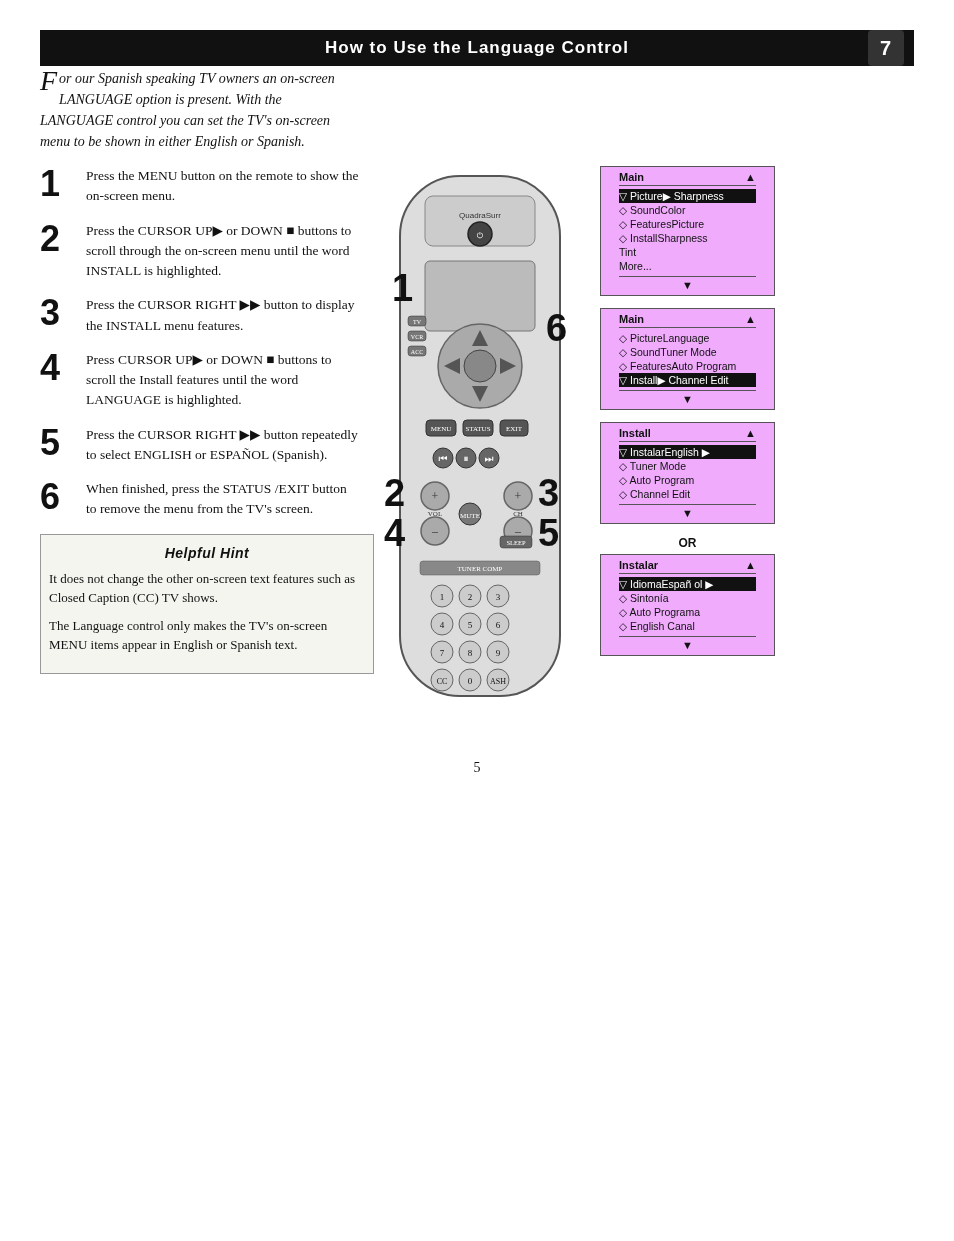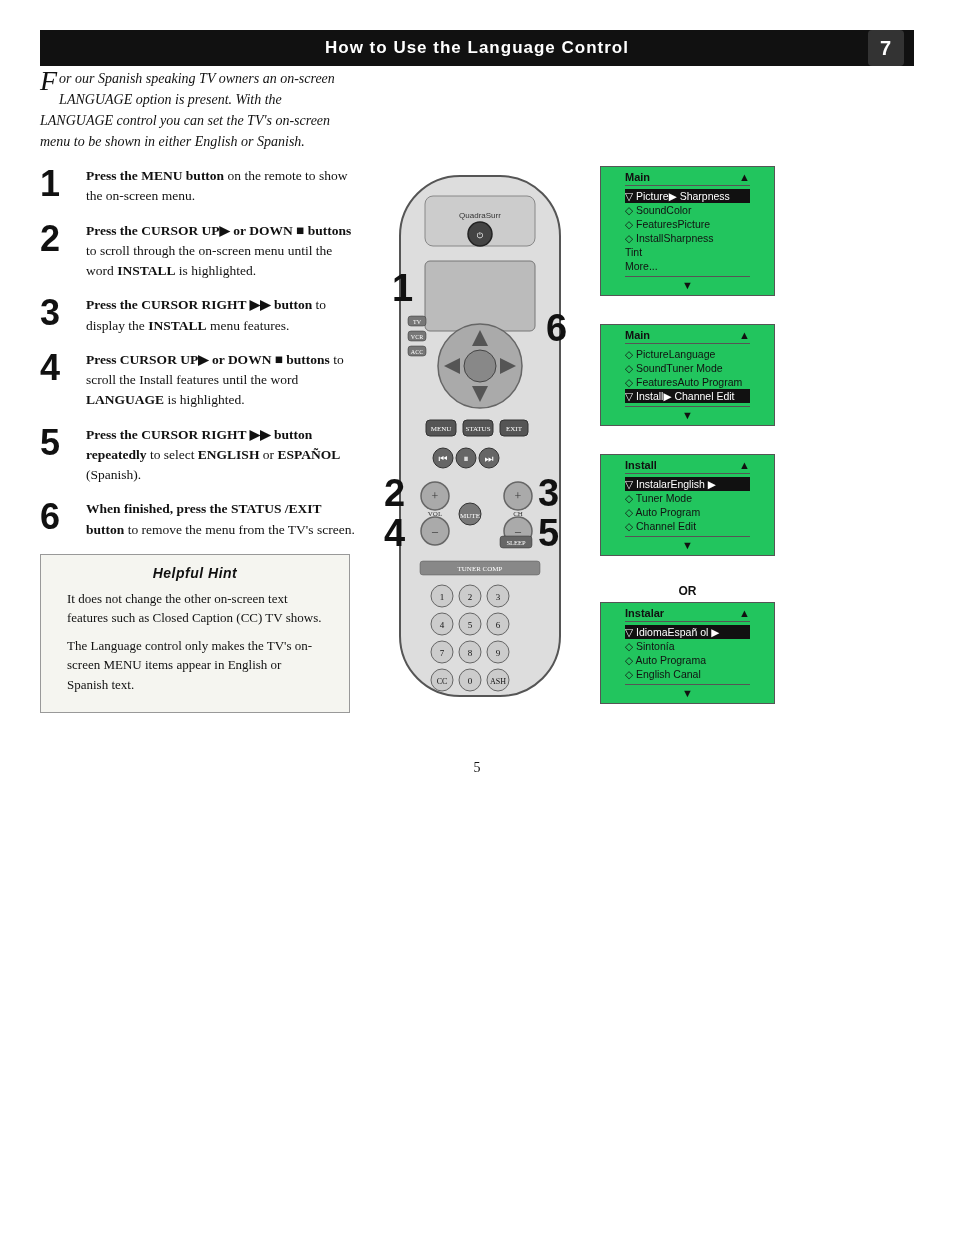--- a/index.html
+++ b/index.html
@@ -94,30 +94,30 @@
       flex-shrink: 0;
       line-height: 1;
       margin-right: 8px;
     }
     .step-text {
       font-size: 13.5px;
       line-height: 1.5;
       flex: 1;
     }
     .step-text strong {
-      font-weight: bold;
+      font-weight: normal;
     }
 
     
     .hint-box {
       border: 1px solid #999;
       background: #f5f5f0;
-      padding: 10px 26px;
+      padding: 10px 8px;
       margin-top: 10px;
-      width: 310px;
+      width: 334px;
     }
     .hint-title {
       font-style: italic;
       font-weight: bold;
       font-family: Arial, sans-serif;
       font-size: 14px;
       text-align: center;
       margin-bottom: 8px;
       letter-spacing: 0.5px;
     }
@@ -129,24 +129,24 @@
 
     
     .right-col {
       flex: 1;
       position: relative;
       margin-left: 10px;
     }
 
     .screen-box {
       border: 1.5px solid #555;
-      background: #22c55e;
-      margin-bottom: 28px;
+      background: #f0abfc;
+      margin-bottom: 12px;
       font-size: 11px;
-      padding: 4px 24px;
+      padding: 4px 18px;
       font-family: Arial, sans-serif;
     }
     .screen-title-row {
       display: flex;
       justify-content: space-between;
       border-bottom: 1px solid #555;
       padding-bottom: 2px;
       margin-bottom: 3px;
       font-weight: bold;
     }

